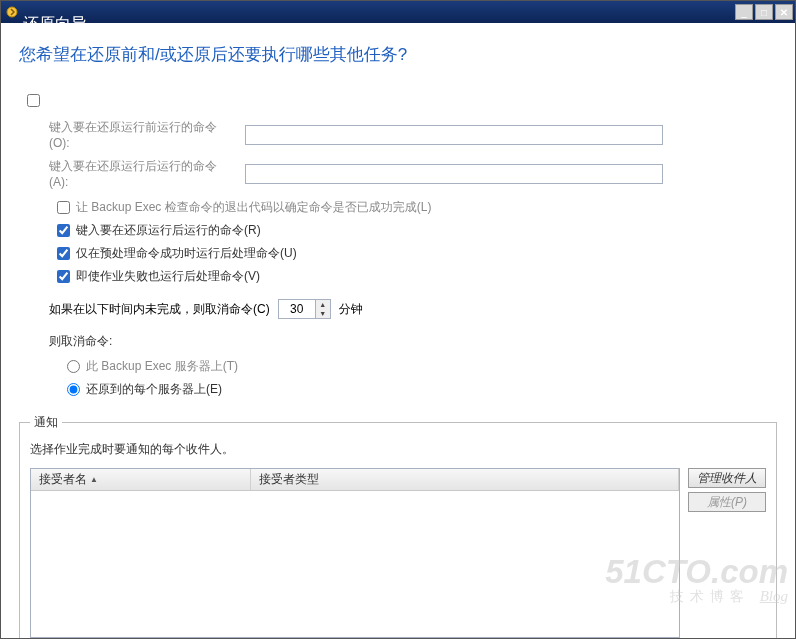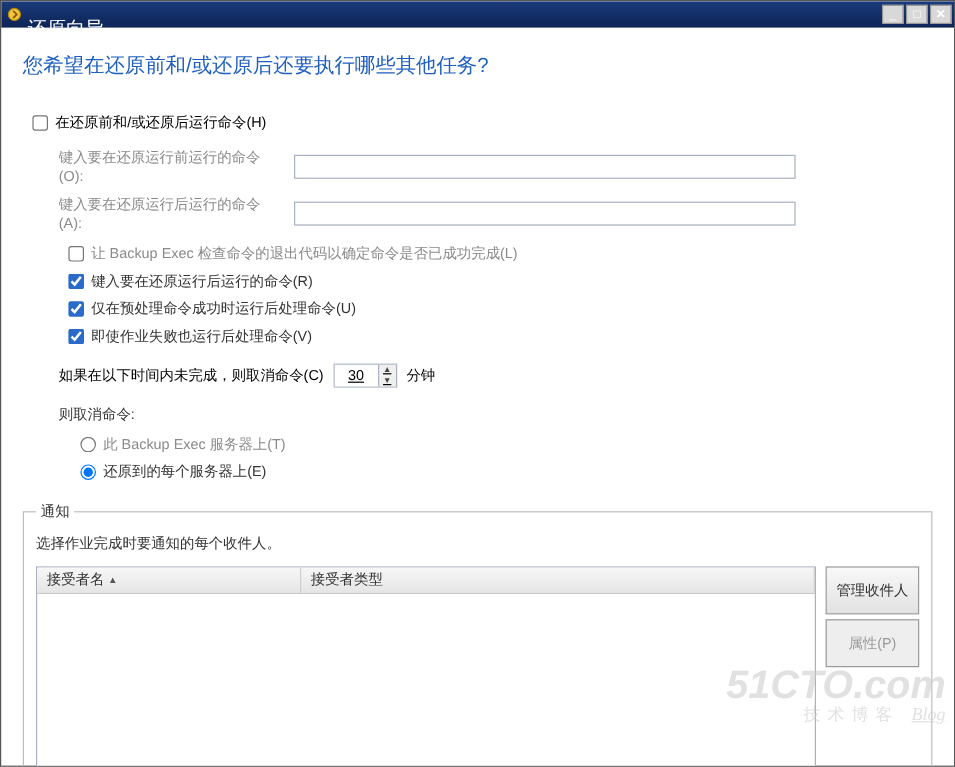--- a/index.html
+++ b/index.html
@@ -50,21 +50,21 @@
     input[type="text"].wide {
       border:1px solid #a7b1c2; height:20px; width:418px; padding:0 4px;
       background:#fff;
     }
     .check-list { margin-top:10px; margin-left:30px; }
     .check-list .check-row { margin-bottom:6px; }
     .check-list label.disabled { color:#8a8a8a; }
     .check-list label { color:#333; }
     .spin {
       display:inline-flex; align-items:flex-start;
-      border:1px solid #a7b1c2; height:20px; background:#fff;text-decoration:underline;
+      border:1px solid #a7b1c2; height:20px; background:#fff;
     }
     .spin input {
       border:none; width:36px; text-align:center; height:18px; font-size:12px;
     }
     .spin .spin-btns{ display:flex; flex-direction:column; }
     .spin .sp{ width:15px;height:9px;border-left:1px solid #a7b1c2;
       display:flex;align-items:center;justify-content:center;font-size:7px;
       background:#efefef; color:#444; line-height:1;}
     .timeout-row { margin-left:30px; display:flex; align-items:center; gap:8px; margin-top:14px;}
     .run-where { margin-left:30px; margin-top:14px; }
@@ -83,21 +83,21 @@
     .grid-wrap { flex:1; border:1px solid #a7b1c2; background:#fff; height:170px; display:flex; flex-direction:column;}
     .grid-header { display:flex; background:linear-gradient(#f7f7f7,#e5e5e5); border-bottom:1px solid #c8c8c8; height:22px; }
     .gh { padding:3px 8px; font-size:12px; color:#333; border-right:1px solid #d0d0d0; display:flex; align-items:center; gap:3px;}
     .gh .sort{ font-size:8px; color:#555; }
     .gh1{ width:220px;}
     .gh2{ flex:1;}
     .grid-body{ flex:1; }
     .side-btns { display:flex; flex-direction:column; gap:4px; width:78px;}
     .btn {
       border:1px solid #9a9a9a; background:linear-gradient(#f8f8f8,#e2e2e2);
-      height:40px; font-size:12px; color:#333;
+      height:20px; font-size:12px; color:#333;font-style:italic;
     }
     .btn:disabled{ color:#9a9a9a; background:#eee;}
     input[type=checkbox]{ width:13px;height:13px;}
     input[type=checkbox].blue{ accent-color:#2a6ac8;}
     input[type=radio]{ width:13px; height:13px; }
     .watermark{
       position:absolute; right:8px; bottom:34px;
       color:rgba(200,200,200,0.55); text-align:right;
       pointer-events:none; line-height:1.05;
     }
@@ -121,21 +121,20 @@
     <span class="win-btn">□</span>
     <span class="win-btn close">✕</span>
   </div>
 </div>
 
 <div class="content">
   <div class="heading">您希望在还原前和/或还原后还要执行哪些其他任务?</div>
 
   <div class="check-row">
     <input type="checkbox" style="">
-    <label>在还原前和/或还原后运行命令(H)</label>
   </div>
 
   <div class="sub">
     <div class="form-row">
       <span class="form-label">键入要在还原运行前运行的命令(O):</span>
       <input type="text" class="wide" value="" style="">
     </div>
     <div class="form-row">
       <span class="form-label">键入要在还原运行后运行的命令(A):</span>
       <input type="text" class="wide" value="" style="">

